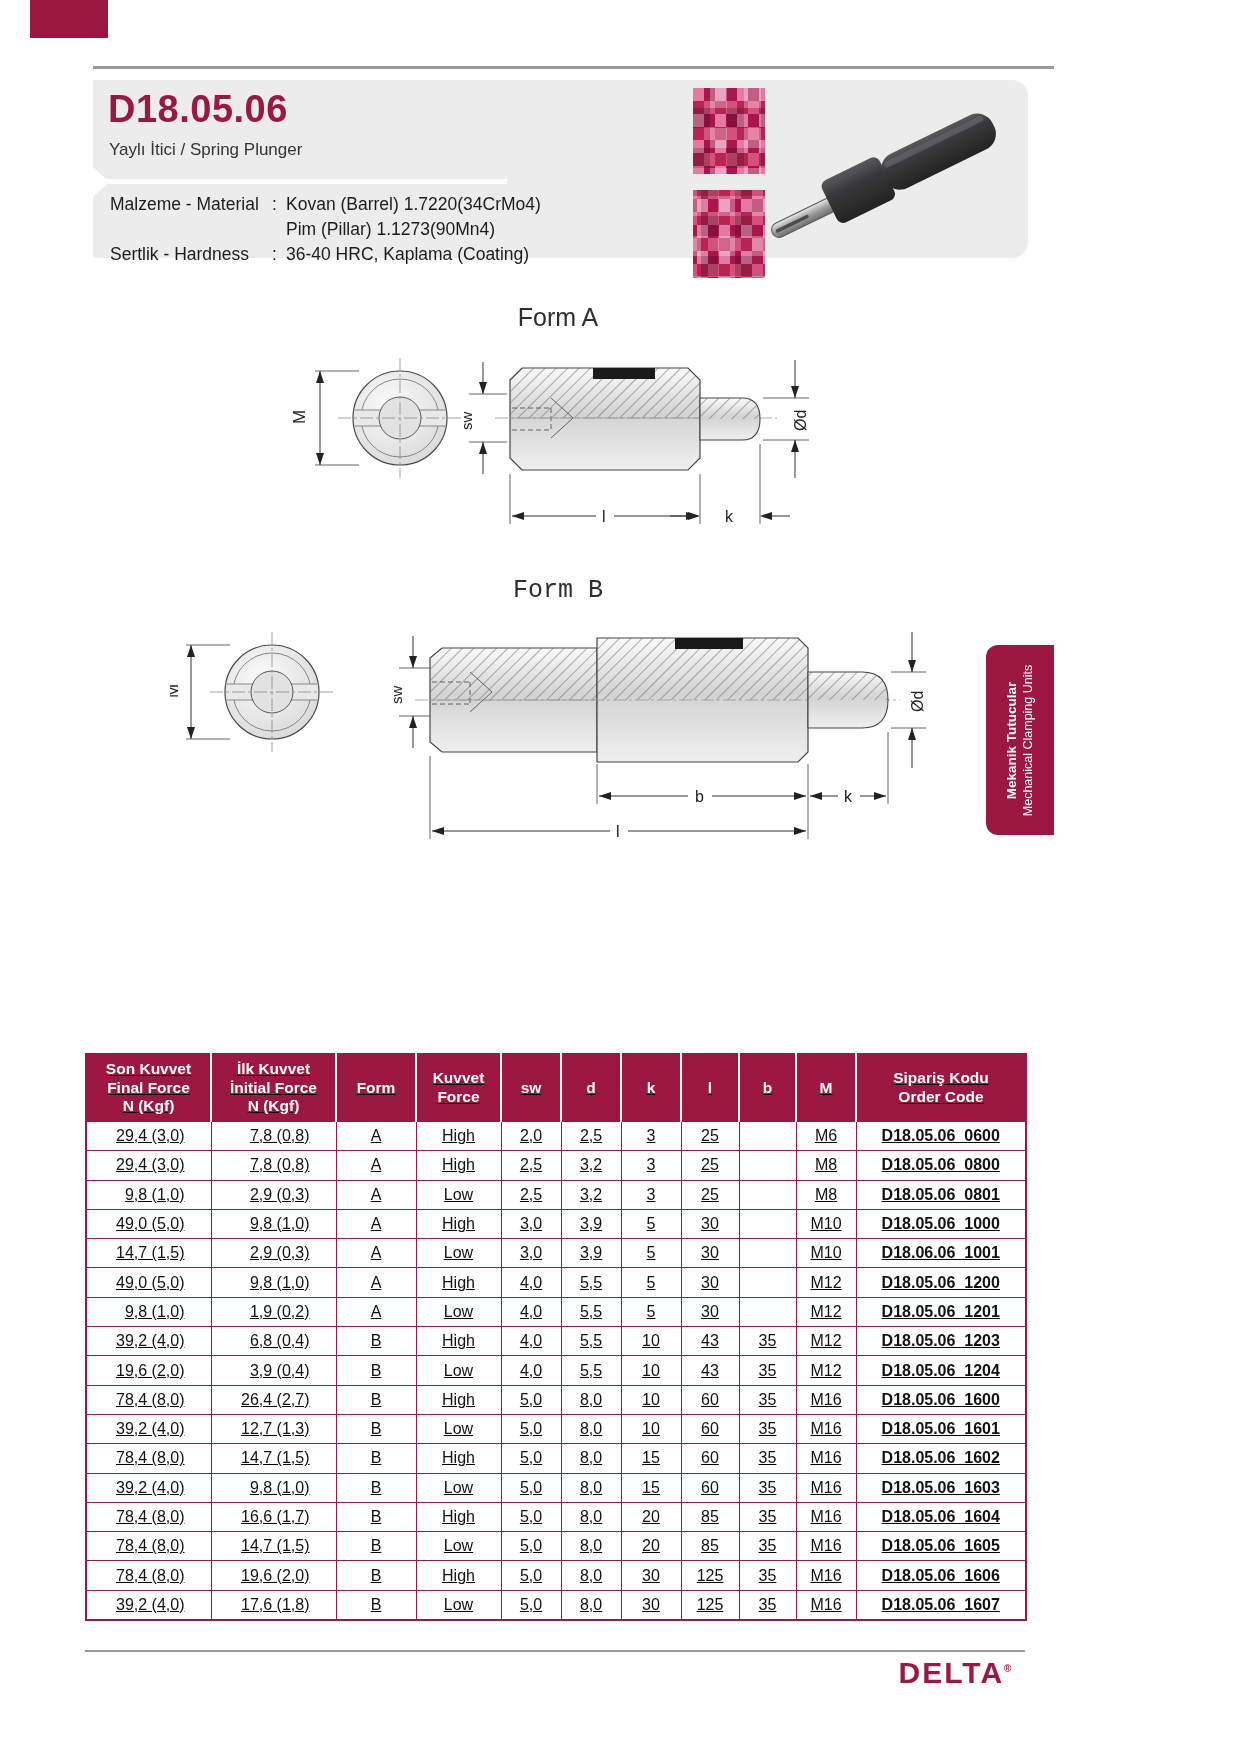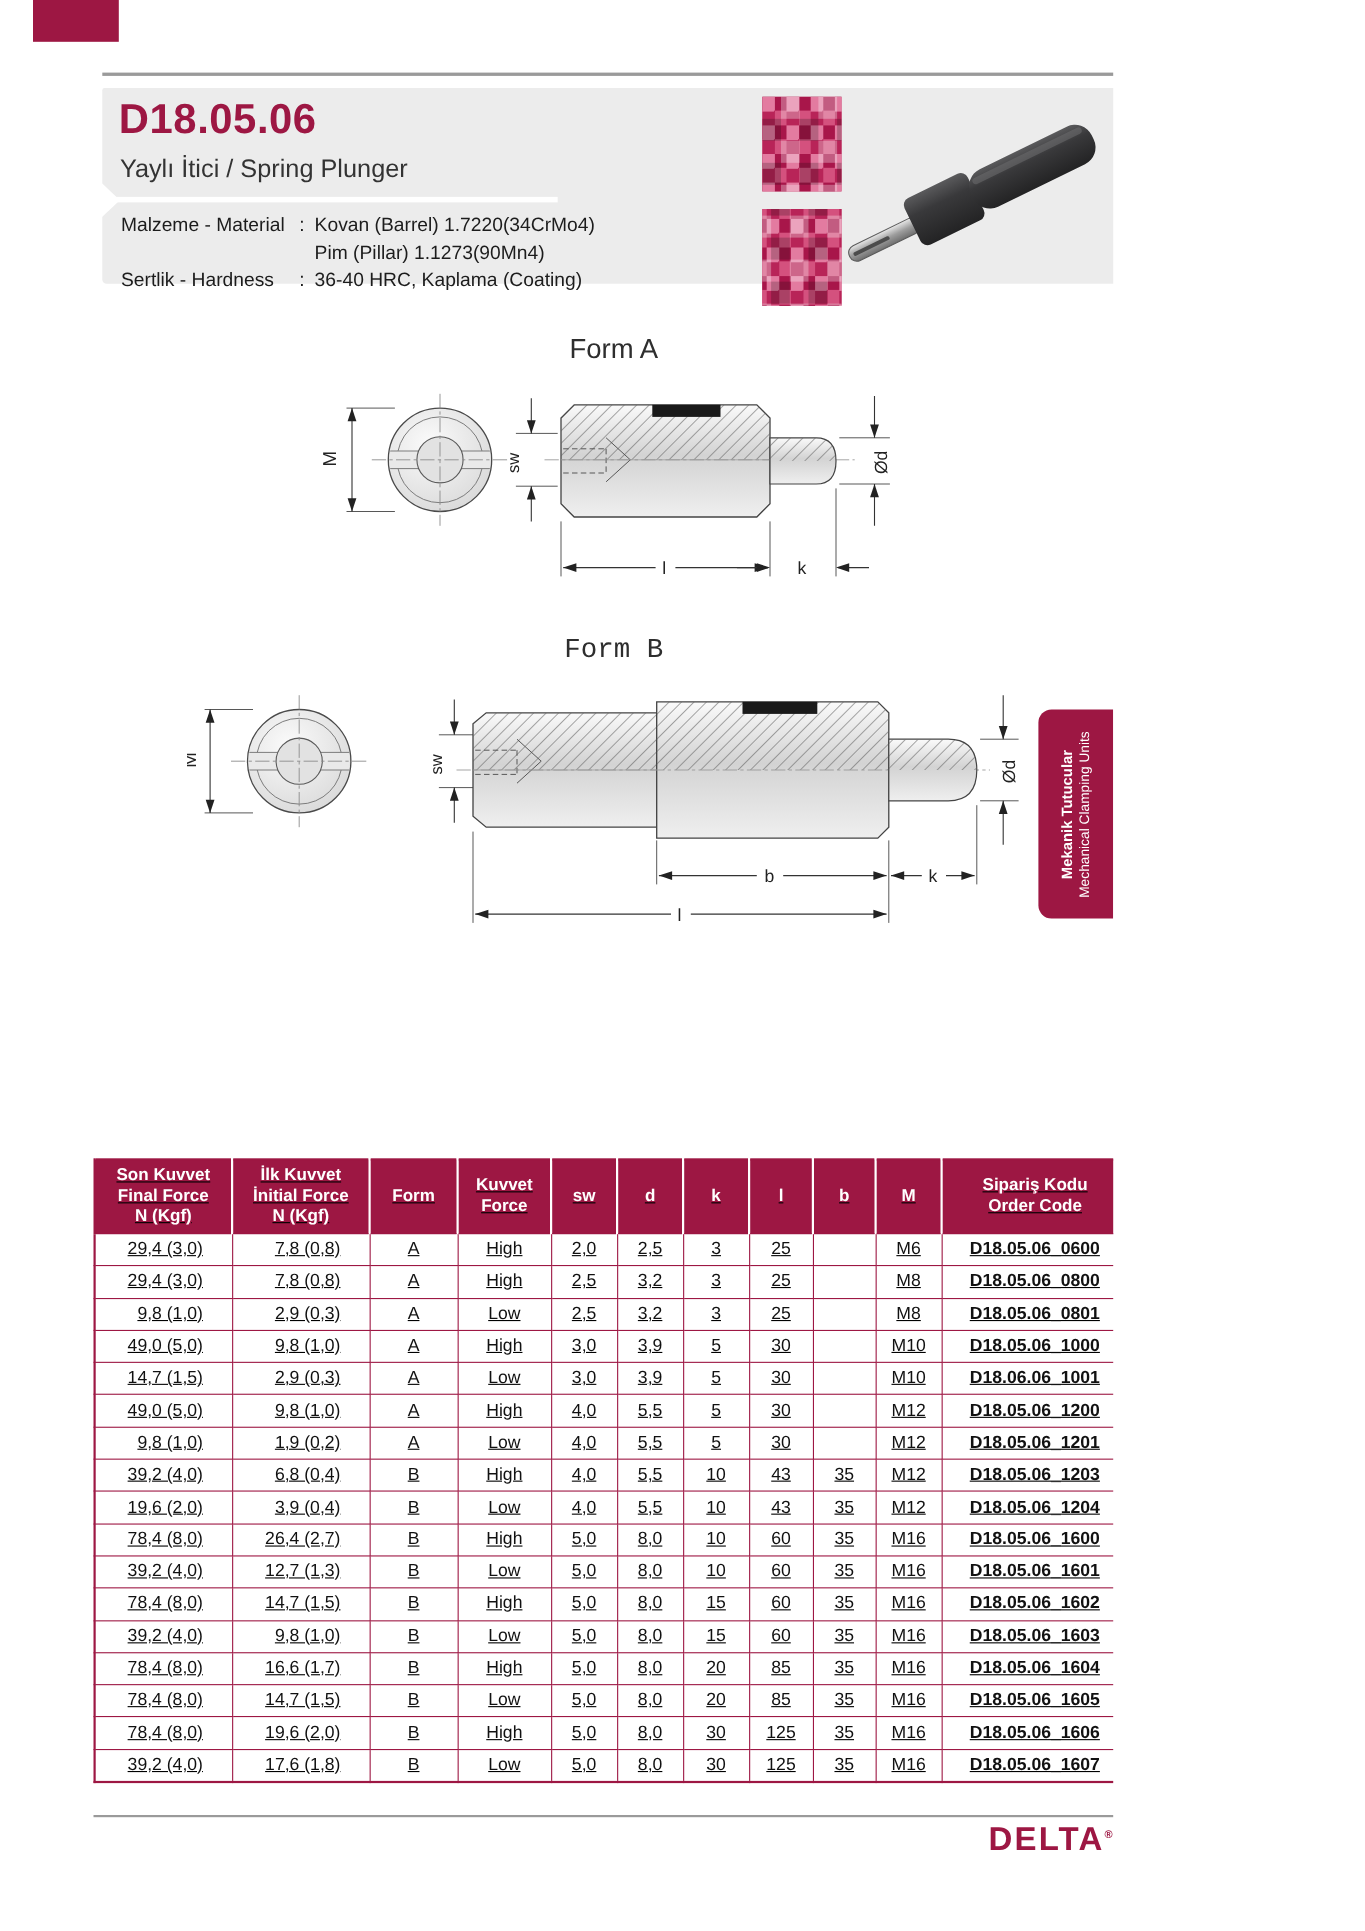--- a/index.html
+++ b/index.html
@@ -2,30 +2,30 @@
 <html><head>
 <meta charset="utf-8">
 <style>
   :root{
     --crimson:#9d1743;
     --ink:#222;
     --line:#444;
   }
   html,body{margin:0;padding:0;background:#fff;}
   body{font-family:"Liberation Sans", sans-serif;}
-  #page{position:relative;width:1012px;height:1755px;background:#fff;overflow:hidden;}
+  #page{position:relative;width:1012px;height:1755px;background:#fff;overflow:hidden;padding-left:42px;}
 
   
   .corner-block{position:absolute;left:30px;top:0;width:78px;height:38px;background:var(--crimson);}
   .top-rule{position:absolute;left:93px;top:66px;width:1148px;height:3px;background:#9a9a9a;}
 
   
   .header-card{position:absolute;left:93px;top:80px;width:935px;height:178px;background:#ececec;border-radius:2px 16px 16px 4px;}
   .product-code{position:absolute;left:15px;top:8px;font-size:38px;font-weight:800;color:var(--crimson);letter-spacing:.5px;}
-  .subtitle{position:absolute;left:16px;top:60px;font-size:23px;color:#333;}
+  .subtitle{position:absolute;left:16px;top:60px;font-size:17px;color:#333;}
   .header-notch-line{position:absolute;left:0;top:99px;width:414px;height:5px;background:#fff;}
   .header-notch-arrow{position:absolute;left:-1px;top:86px;width:0;height:0;
     border-top:16px solid transparent;border-bottom:16px solid transparent;border-left:17px solid #fff;}
   .materials{position:absolute;left:17px;top:112px;display:grid;grid-template-columns:162px 14px auto;
     font-size:17.5px;color:#1c1c1c;line-height:25px;}
 
   
   .mosaic{position:absolute;left:693px;width:72px;
     background-image:
       conic-gradient(rgba(255,255,255,.30) 90deg, transparent 90deg 180deg, rgba(0,0,0,.20) 180deg 270deg, transparent 270deg),

